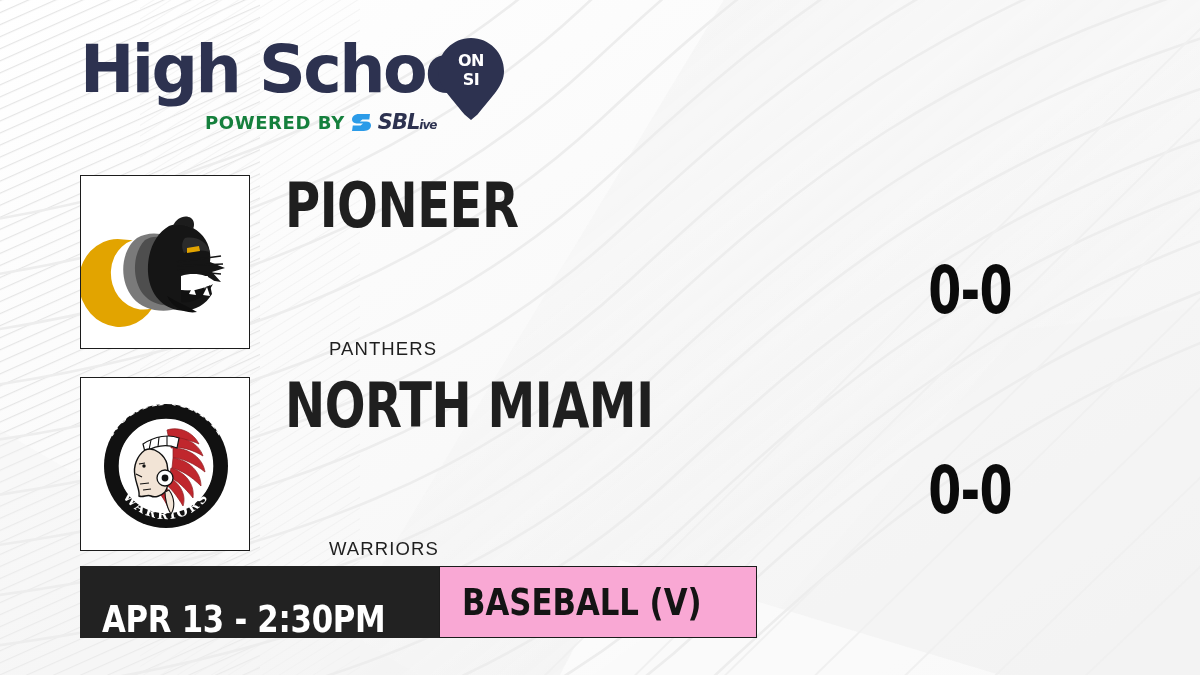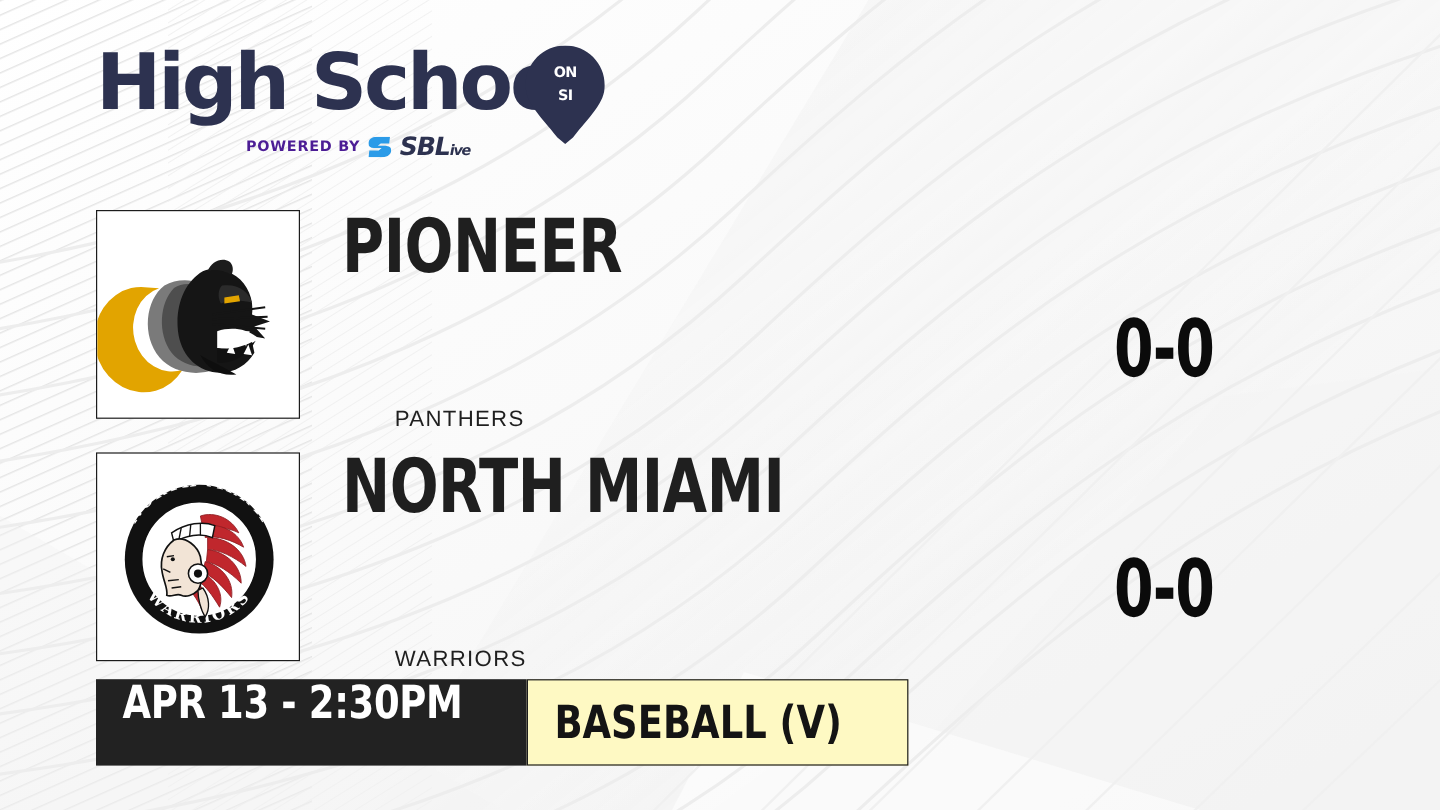--- a/index.html
+++ b/index.html
@@ -41,35 +41,35 @@
   #pin-badge {
     position:absolute; left:358px; top:2px;
     width:66px; height:82px;
   }
   .pin-text {
     position:absolute; left:0; top:13px;
     width:66px;
     text-align:center;
     font-family:"DejaVu Sans", sans-serif;
     font-weight:bold;
-    font-size:12px;
+    font-size:16px;
     line-height:19px;
     letter-spacing:-0.5px;
     color:#ffffff;
   }
   #powered-row {
     position:absolute; left:125px; top:74px;
     display:flex; align-items:center; gap:7px;
   }
   .powered-label {
     font-family:"DejaVu Sans", sans-serif;
     font-weight:bold;
-    font-size:12px;
+    font-size:18px;
     letter-spacing:0.6px;
-    color:#4c1d95;
+    color:#15803d;
   }
   .sbl-mark { width:19px; height:17px; display:block; }
   .sbl-word {
     font-family:"DejaVu Sans", sans-serif;
     font-weight:bold;
     font-style:italic;
     font-size:21px;
     letter-spacing:-1px;
     color:#2d3250;
   }
@@ -131,37 +131,37 @@
   #score-2 { left:860px; top:458px; }
 
   
   #info-bar {
     position:absolute; left:80px; top:566px;
     height:72px;
     display:flex; align-items:stretch;
   }
   #datetime-chip {
     background:#222222;
-    display:flex; align-items:flex-start;
+    display:flex; align-items:flex-end;
     padding:0 22px;
     min-width:350px;
   }
   .chip-datetime-text {
     font-family:"DejaVu Sans Condensed","DejaVu Sans", sans-serif;
     font-weight:bold;
     font-size:38px;
     line-height:38px;
     letter-spacing:-0.3px;
     color:#ffffff;
     white-space:nowrap;
     transform:scaleX(0.9);
     transform-origin:left center;
   }
   #sport-chip {
-    background:#fef9c3;
+    background:#f9a8d4;
     border:1.8px solid #1c1c1c;
     display:flex; align-items:center;
     padding:0 22px;
     min-width:318px;
   }
   .chip-sport-text {
     font-family:"DejaVu Sans Condensed","DejaVu Sans", sans-serif;
     font-weight:bold;
     font-size:38px;
     line-height:38px;

